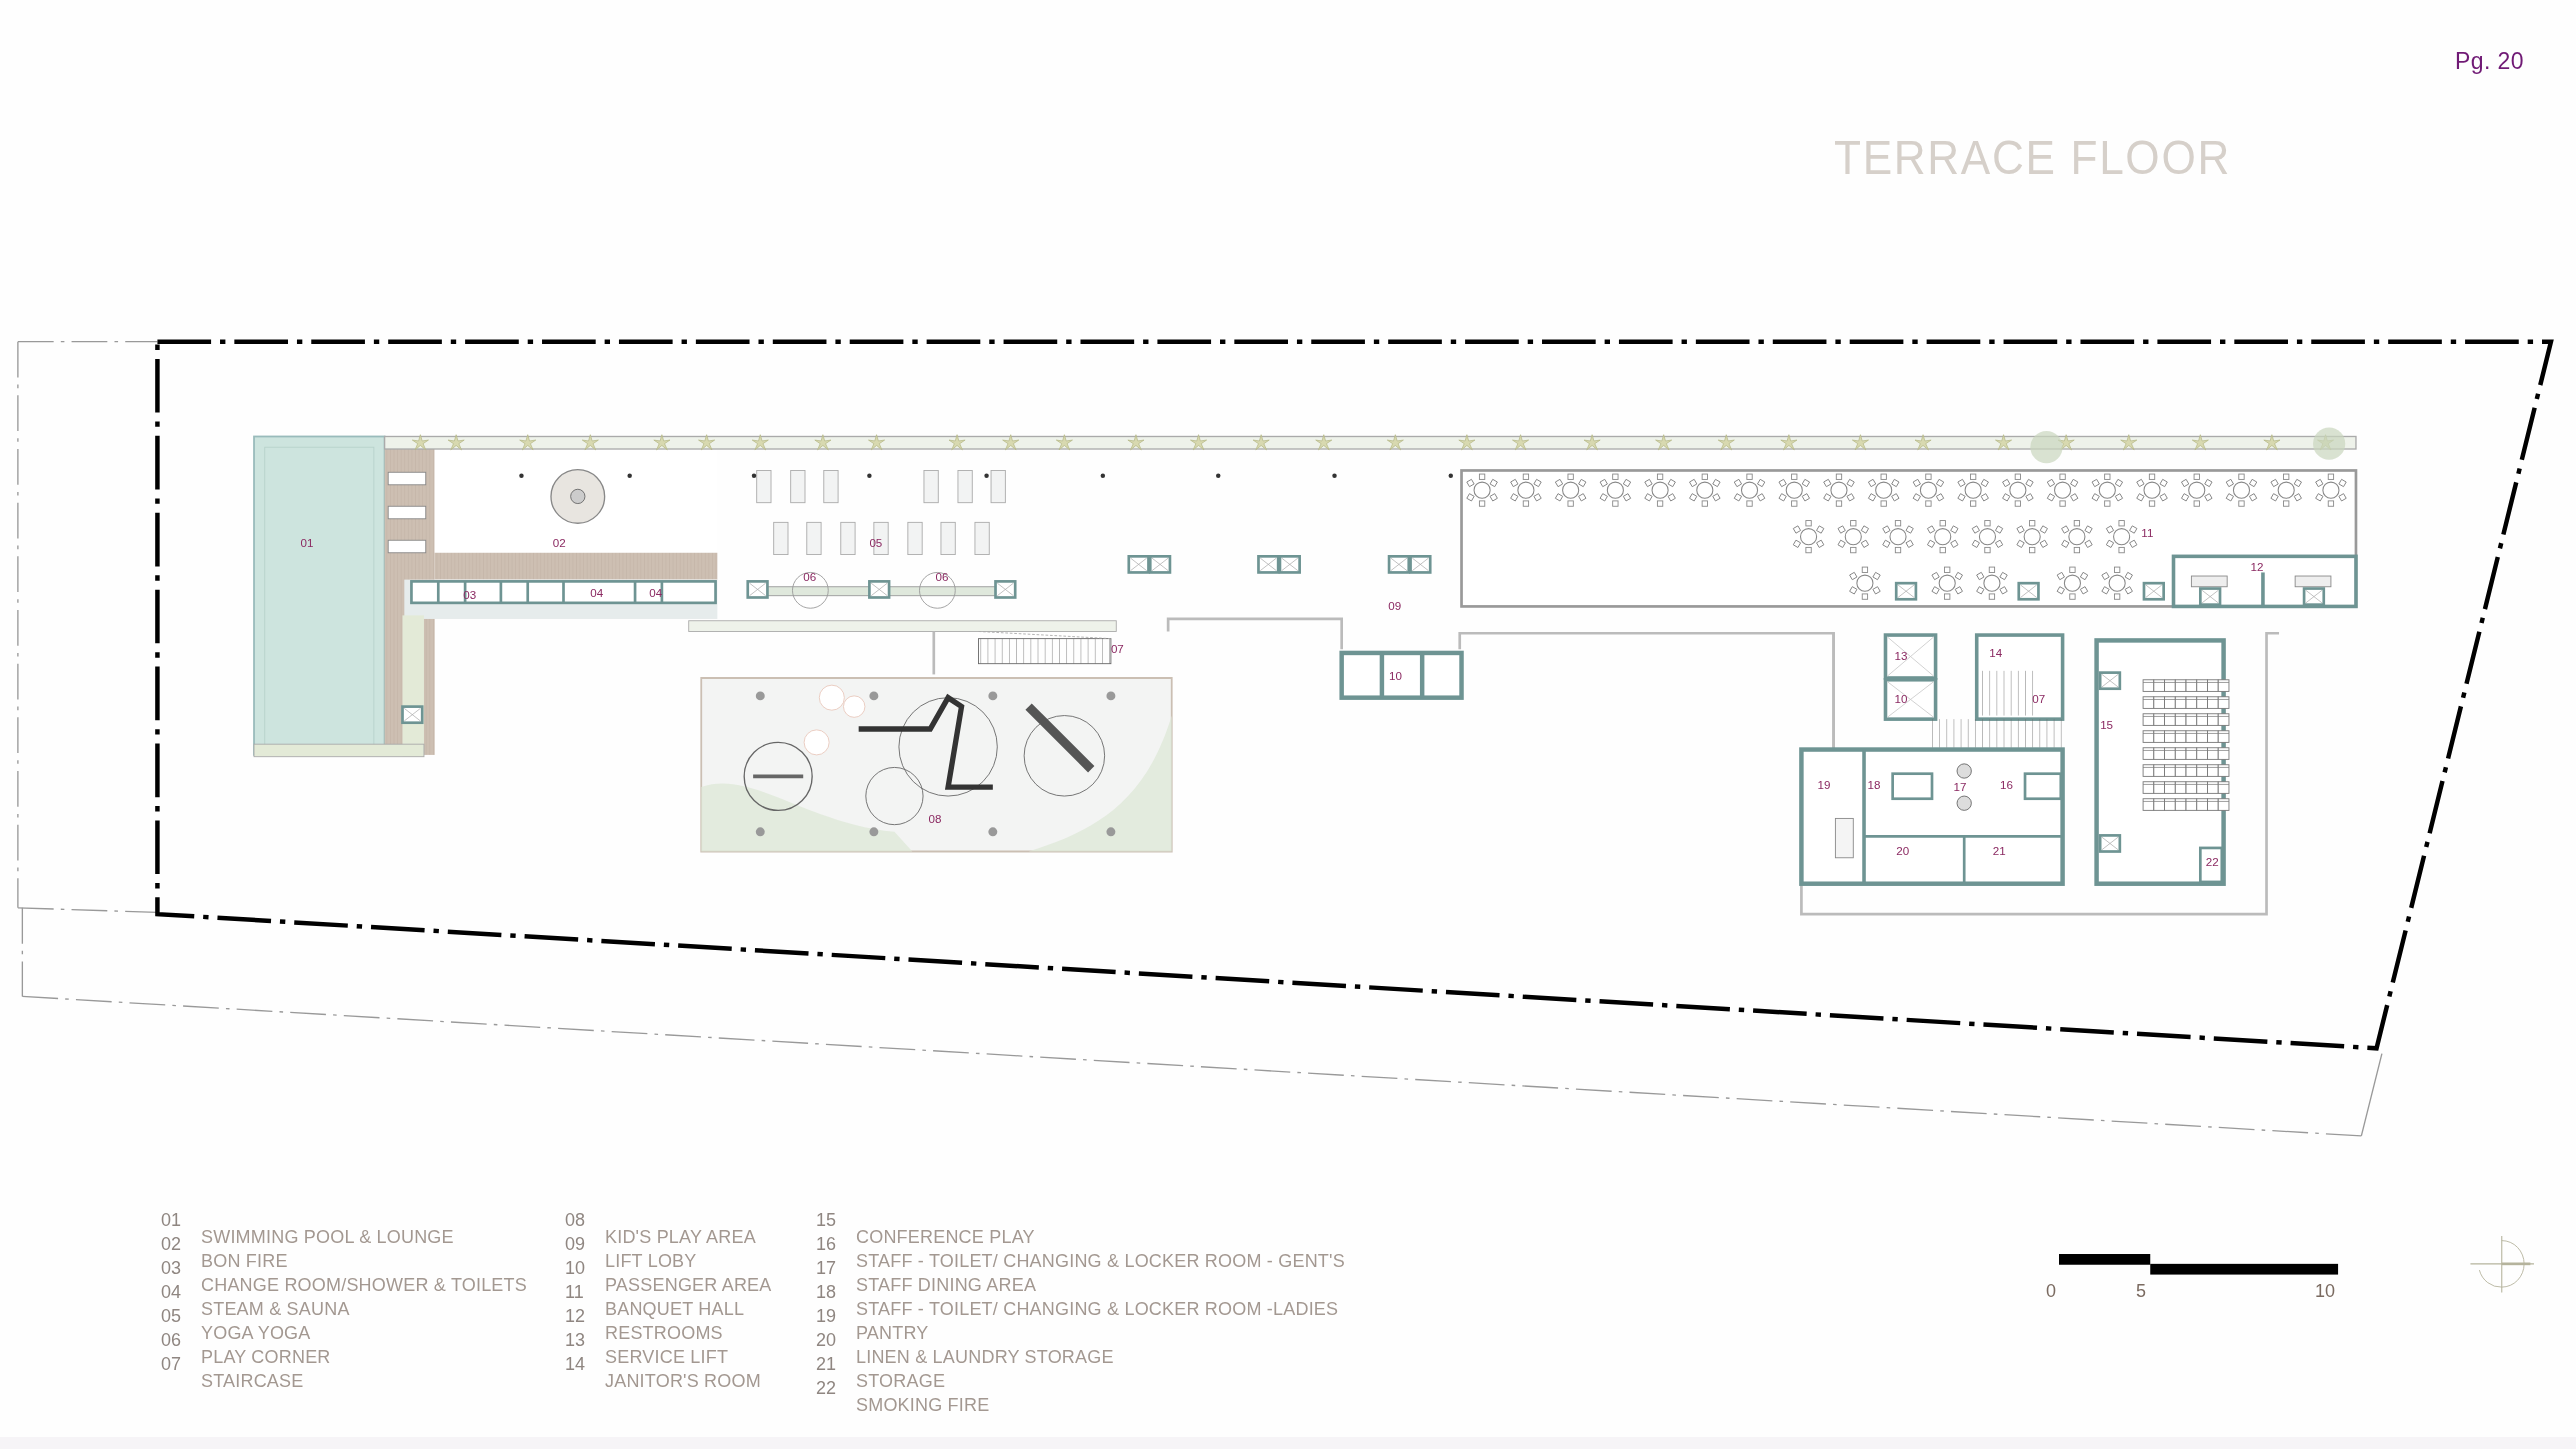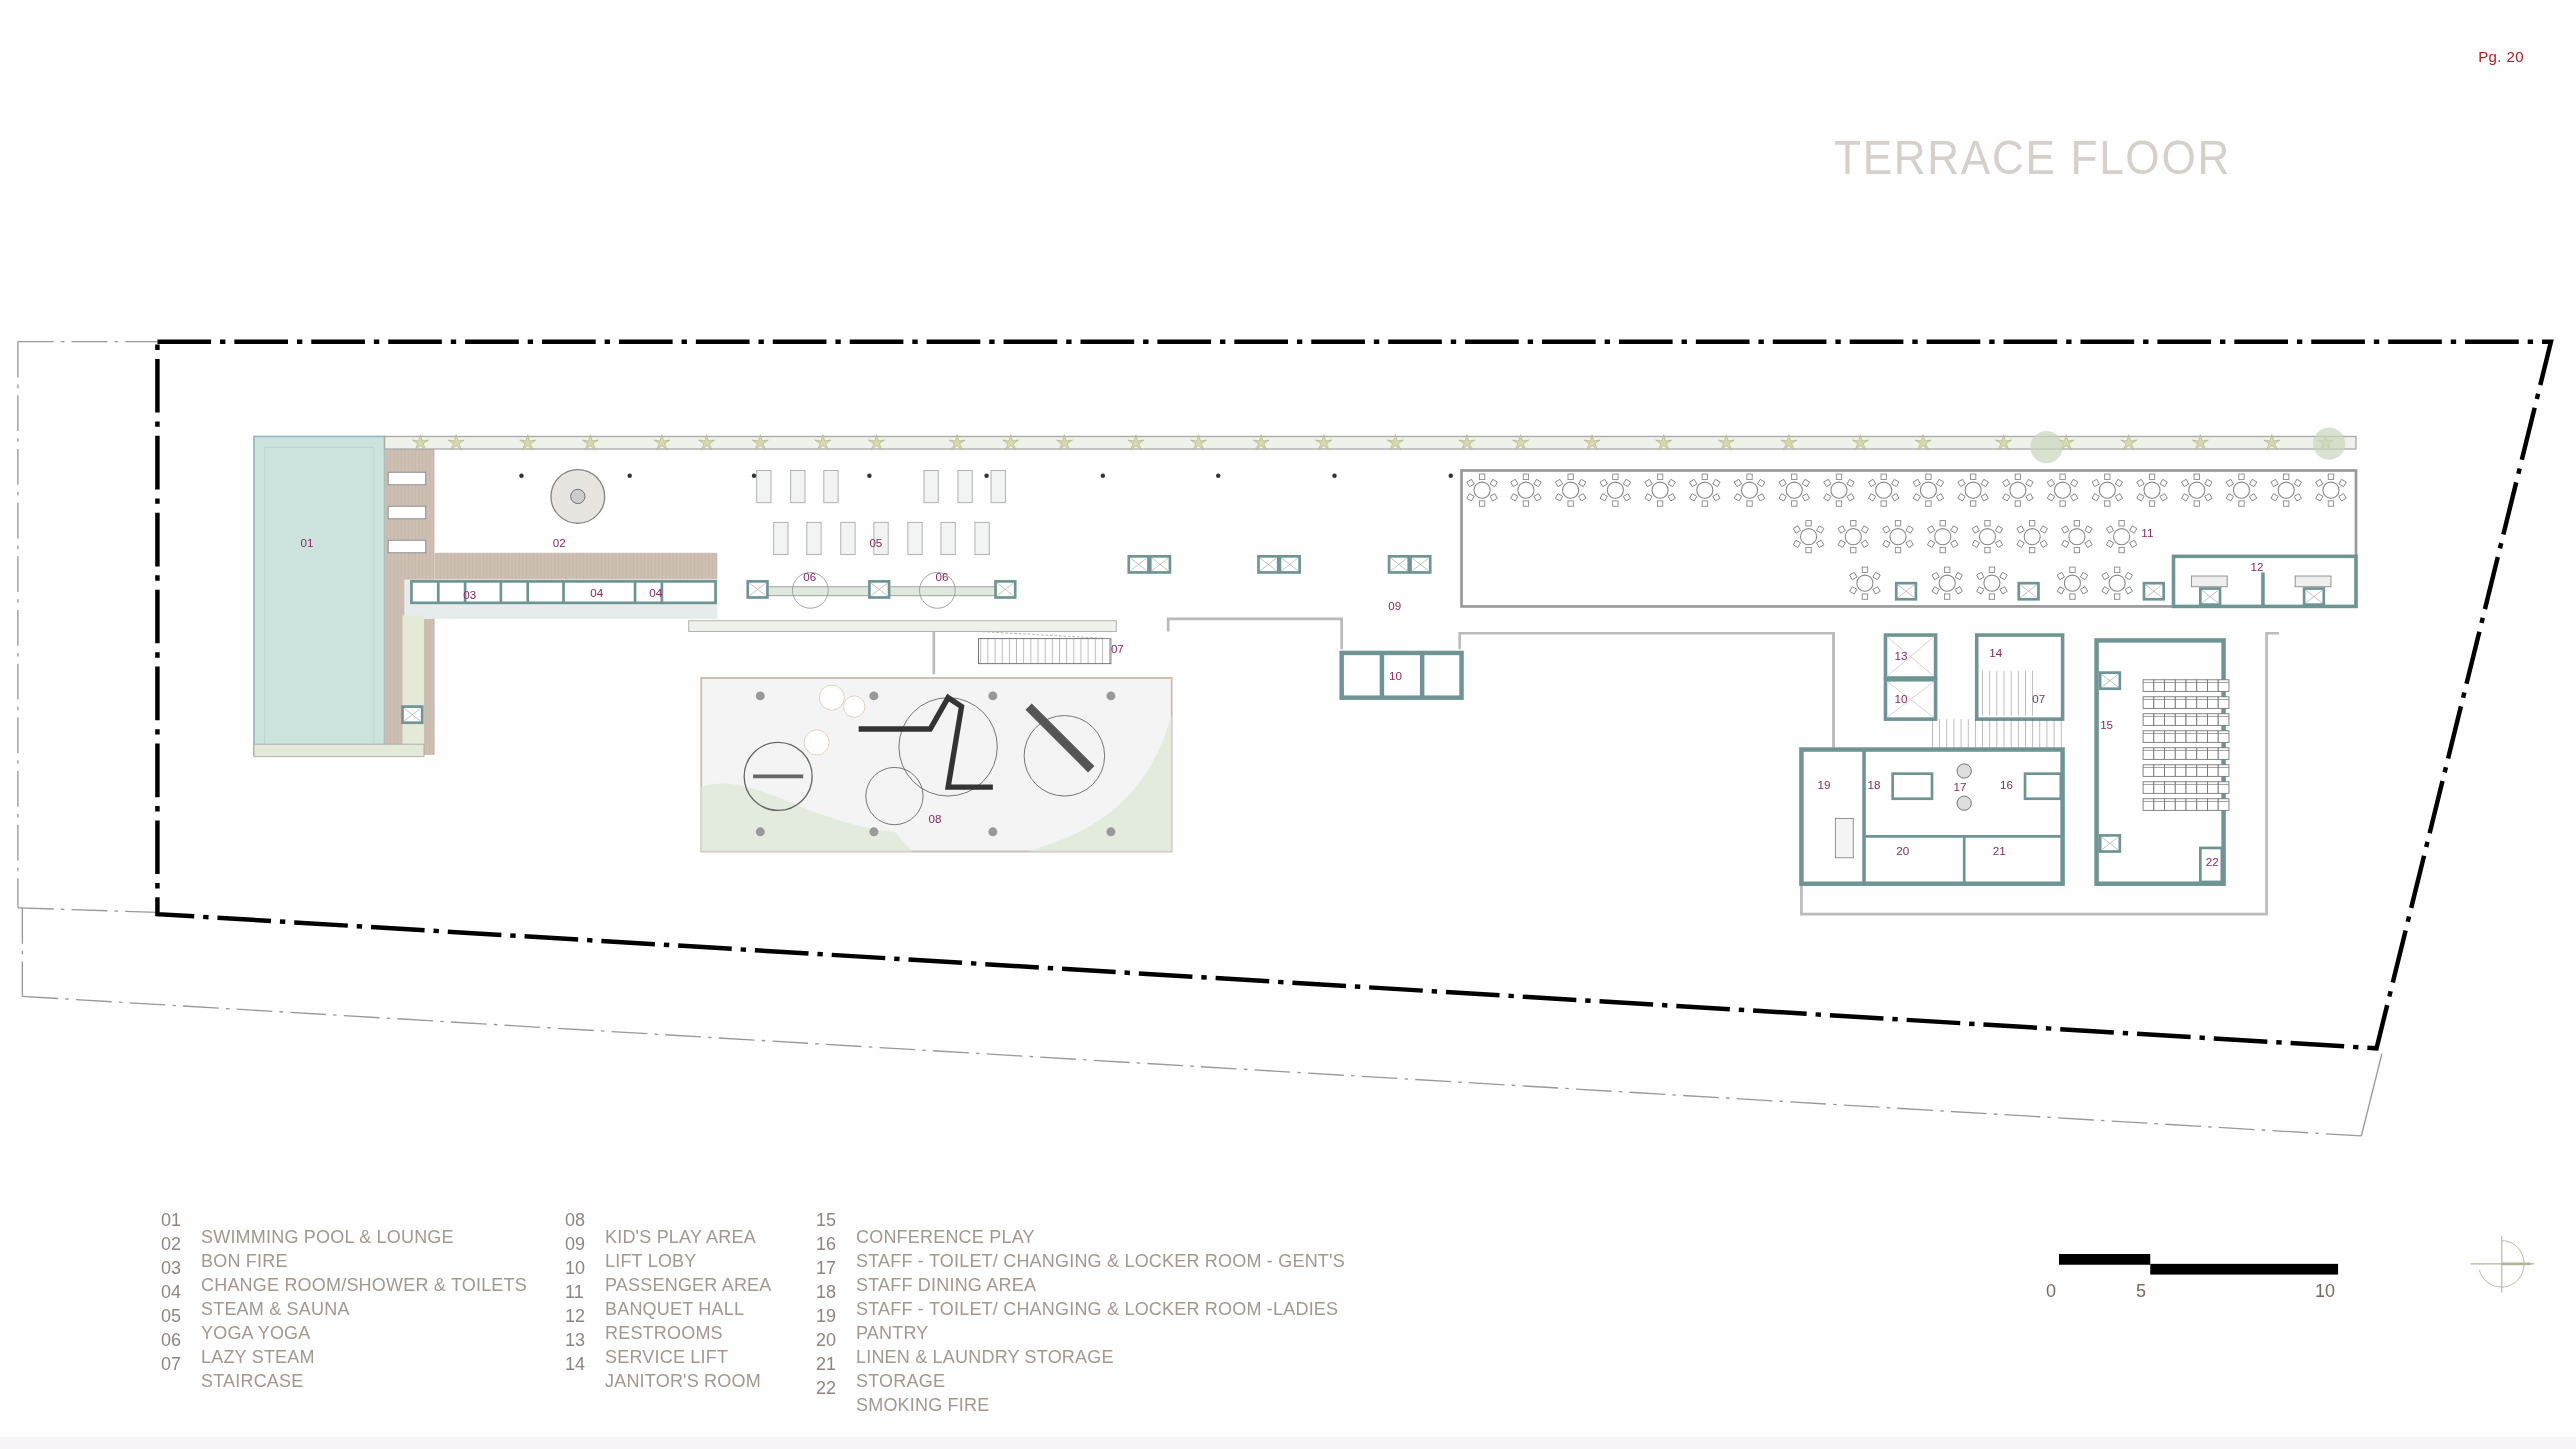--- a/index.html
+++ b/index.html
@@ -1,17 +1,17 @@
 <!DOCTYPE html>
 <html style="font-size:14.3px"><head>
 <meta charset="utf-8">
 <style>
   html, body { margin: 0; padding: 0; background: #fefefe; }
   body { width: 2576px; height: 1449px; position: relative; overflow: hidden; font-family: "Liberation Sans", sans-serif; }
-  .page-num { position: absolute; right: 52px; top: 48px; font-size: 15px; color: #b91c1c; font-weight: 300; letter-spacing: 0.4px; }
+  .page-num { position: absolute; right: 52px; top: 48px; font-size: 23px; color: #701a75; font-weight: 300; letter-spacing: 0.4px; }
   .title { position: absolute; left: 1834px; top: 130px; font-size: 48px; color: #d6d0ca; letter-spacing: 1.8px; font-weight: 400; transform: scaleX(0.92); transform-origin: left top; }
   svg.plan { position: absolute; left: 0; top: 0; }
   .legend-col { position: absolute; top: 1208px; }
   .legend-row { display: flex; height: 24px; align-items: center; }
   .legend-num { color: #8f8681; font-size: 18px; width: 40px; font-weight: 300; }
   .legend-label { color: #a39891; font-size: 18px; letter-spacing: 0.2px; white-space: nowrap; margin-top: 35px; }
   .scale-label { position: absolute; top: 1281px; font-size: 18px; color: #7a6a60; }
   .footer-strip { position: absolute; left: 0; bottom: 0; width: 2576px; height: 12.5px; background: #f6f4f7; }
   .room-label { font-family: "Liberation Sans", sans-serif; font-size: 13px; fill: #8b2a62; }
 </style>
@@ -452,21 +452,21 @@
   <div class="legend-row">
       <span class="legend-num">04</span>
       <span class="legend-label">STEAM &amp; SAUNA</span>
     </div>
   <div class="legend-row">
       <span class="legend-num">05</span>
       <span class="legend-label">YOGA YOGA</span>
     </div>
   <div class="legend-row">
       <span class="legend-num">06</span>
-      <span class="legend-label">LAZY STEAM</span>
+      <span class="legend-label">PLAY CORNER</span>
     </div>
   <div class="legend-row">
       <span class="legend-num">07</span>
       <span class="legend-label">STAIRCASE</span>
     </div>
 </div>
 
 <div class="legend-col" style="left:565px;">
   <div class="legend-row">
       <span class="legend-num">08</span>

